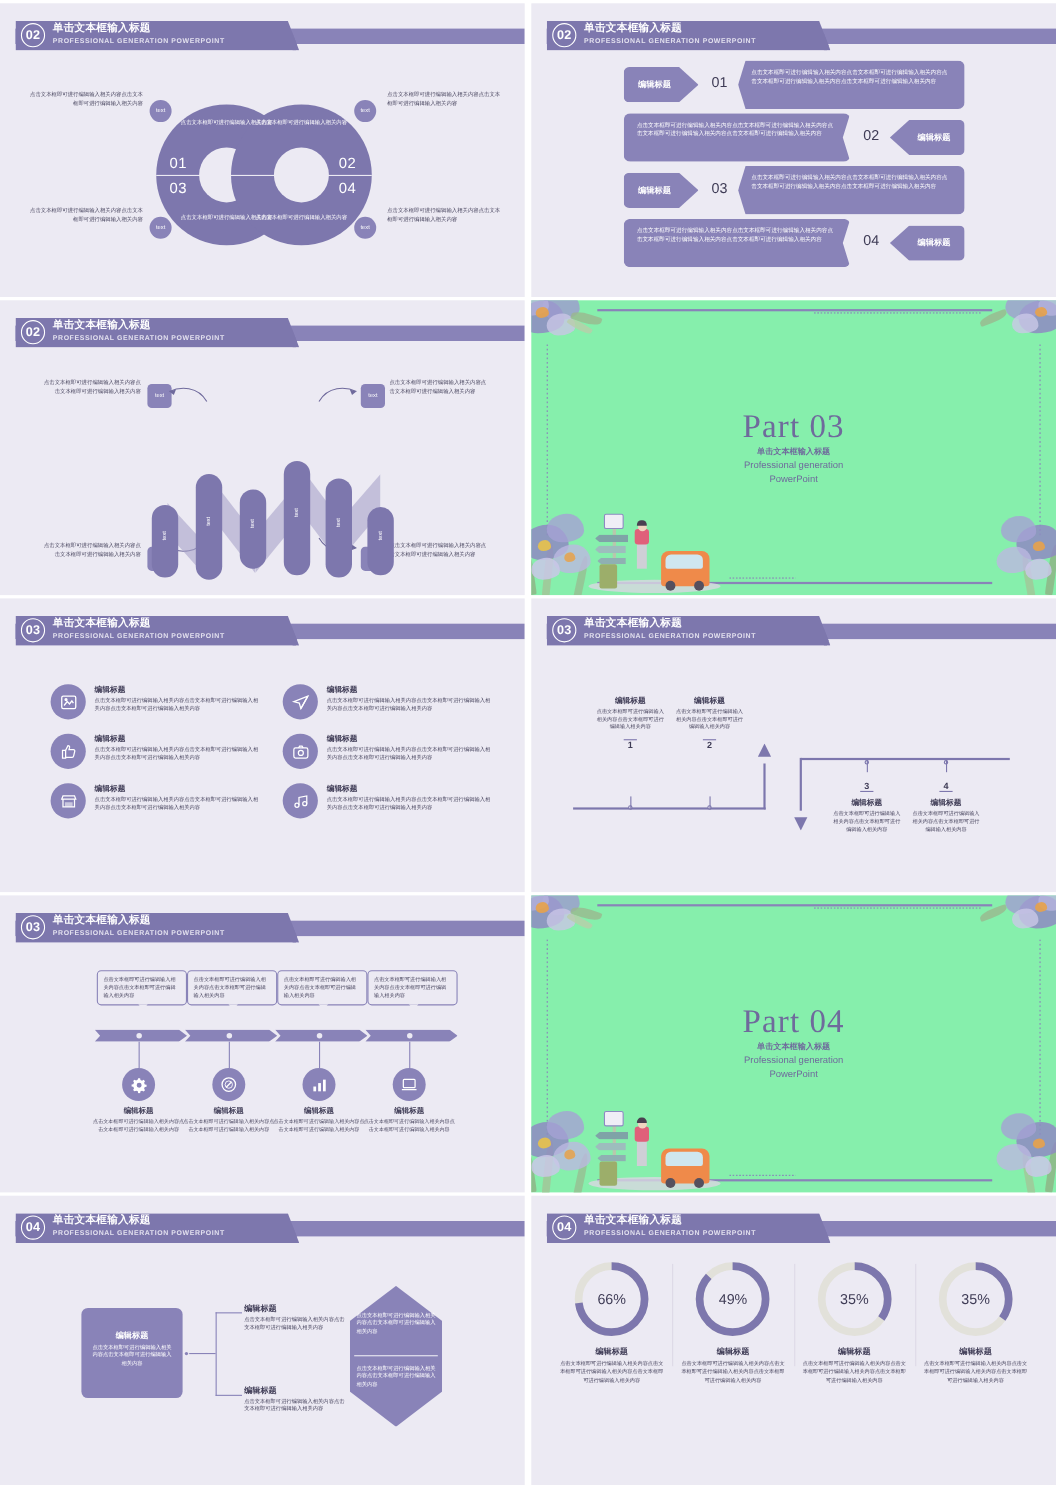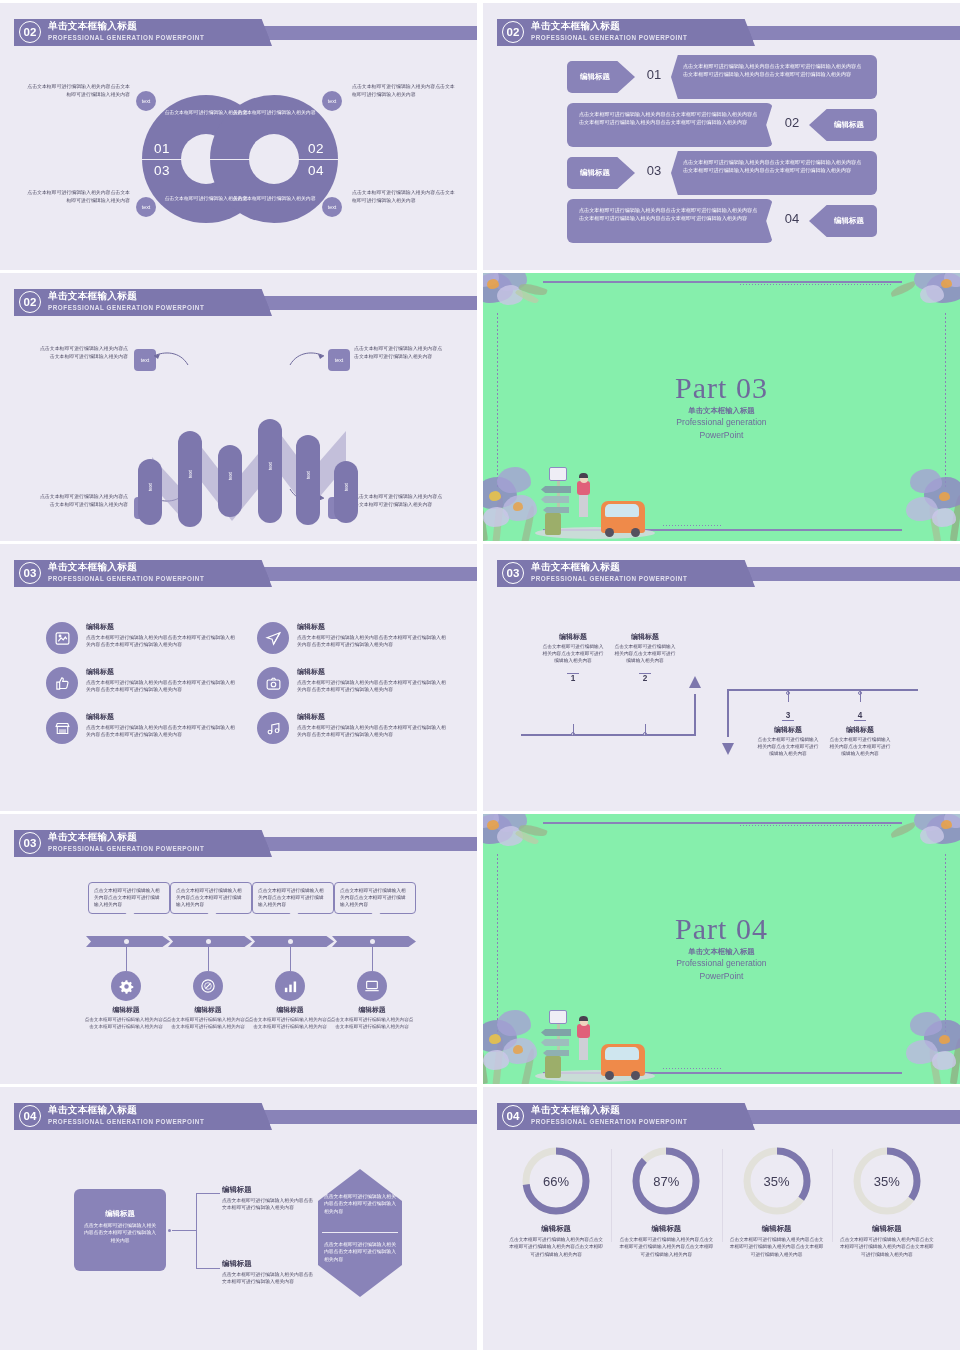--- a/index.html
+++ b/index.html
@@ -809,21 +809,21 @@
         <h4>编辑标题</h4>
         <p>点击文本框即可进行编辑输入相关内容点击文本框即可进行编辑输入相关内容点击文本框即可进行编辑输入相关内容</p>
       </div>
 
       <div class="dcell">
         <div class="donut">
           <svg width="72" height="72" viewBox="0 0 72 72">
             <circle cx="36" cy="36" r="30" fill="none" stroke="#e2e1da" stroke-width="7"></circle>
             <circle class="arc" cx="36" cy="36" r="30" fill="none" stroke="#7d77ad" stroke-width="7" stroke-linecap="butt" stroke-dasharray="163.9911365173872 188.49555921538757"></circle>
           </svg>
-          <div class="dval">87%</div>
+          <div class="dval">49%</div>
         </div>
         <h4>编辑标题</h4>
         <p>点击文本框即可进行编辑输入相关内容点击文本框即可进行编辑输入相关内容点击文本框即可进行编辑输入相关内容</p>
       </div>
 
       <div class="dcell">
         <div class="donut">
           <svg width="72" height="72" viewBox="0 0 72 72">
             <circle cx="36" cy="36" r="30" fill="none" stroke="#e2e1da" stroke-width="7"></circle>
             <circle class="arc" cx="36" cy="36" r="30" fill="none" stroke="#7d77ad" stroke-width="7" stroke-linecap="butt" stroke-dasharray="65.97344572538566 188.49555921538757"></circle>

